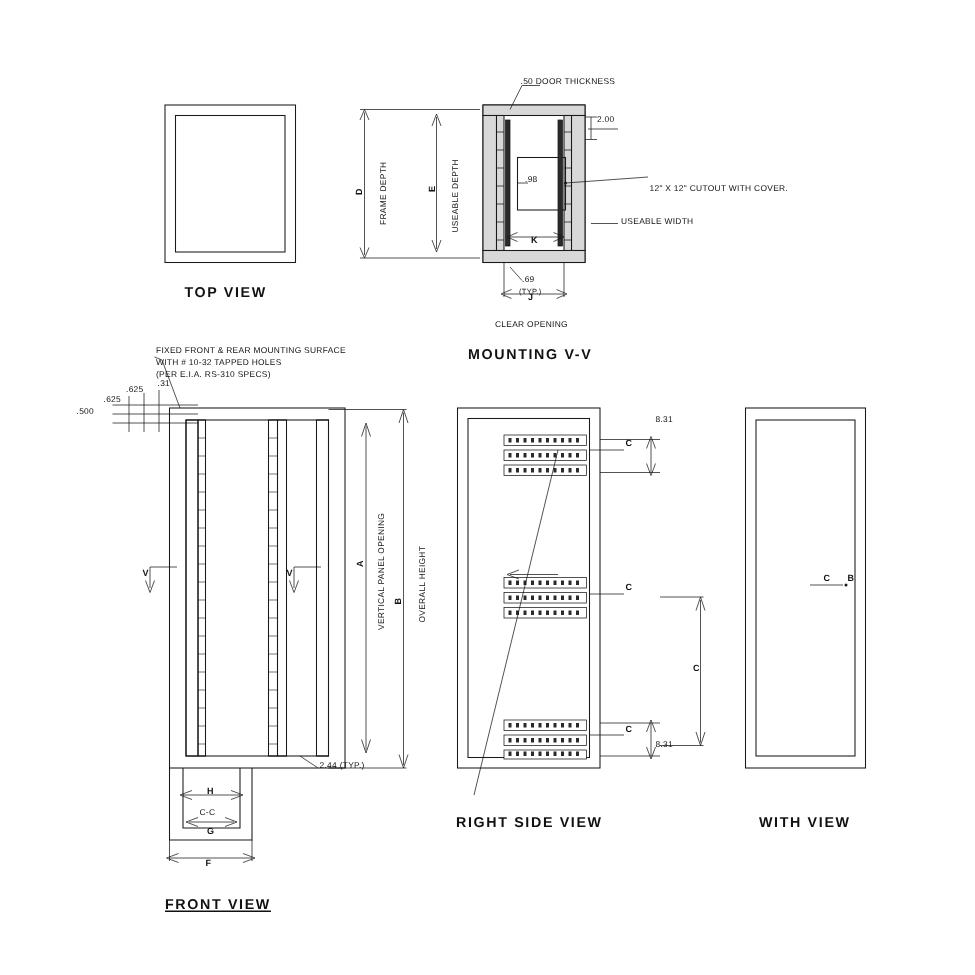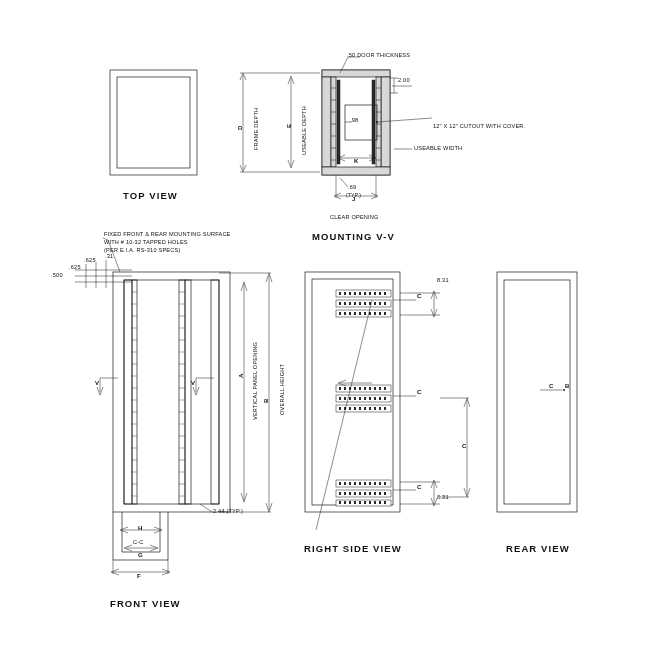--- a/index.html
+++ b/index.html
@@ -378,23 +378,23 @@
       <rect class="ln thin" x="504" y="280" width="66" height="224" fill="#ffffff"></rect>
 
       <line class="ln hair" x1="540" y1="390" x2="562" y2="390"></line>
       <circle cx="564" cy="390" r="1" fill="#1a1a1a"></circle>
     </g>
 
   </svg>
 
   <div class="view-title" style="left:123px; top:190px;">TOP VIEW</div>
   <div class="view-title" style="left:312px; top:231px;">MOUNTING V-V</div>
-  <div class="view-title" style="left:110px; top:598px;">FRONT VIEW</div>
+  <div class="view-title" style="left:110px; top:598px;text-decoration:underline;">FRONT VIEW</div>
   <div class="view-title" style="left:304px; top:543px;">RIGHT SIDE VIEW</div>
-  <div class="view-title" style="left:506px; top:543px;">REAR VIEW</div>
+  <div class="view-title" style="left:506px; top:543px;">WITH VIEW</div>
 
   <div class="lbl" style="left:347px; top:52px;">.50 DOOR THICKNESS</div>
   <div class="lbl" style="left:398px; top:77px;">2.00</div>
   <div class="lbl" style="left:433px; top:123px;">12" X 12" CUTOUT WITH COVER.</div>
   <div class="lbl" style="left:414px; top:145px;">USEABLE WIDTH</div>
   <div class="lbl" style="left:350px; top:117px;">.98</div>
   <div class="lbl rot90" style="left:253px; top:150px;">FRAME DEPTH</div>
   <div class="lbl rot90" style="left:301px; top:155px;">USEABLE DEPTH</div>
   <div class="lbl dim rot90" style="left:237px; top:130px;">D</div>
   <div class="lbl dim rot90" style="left:286px; top:128px;">E</div>

